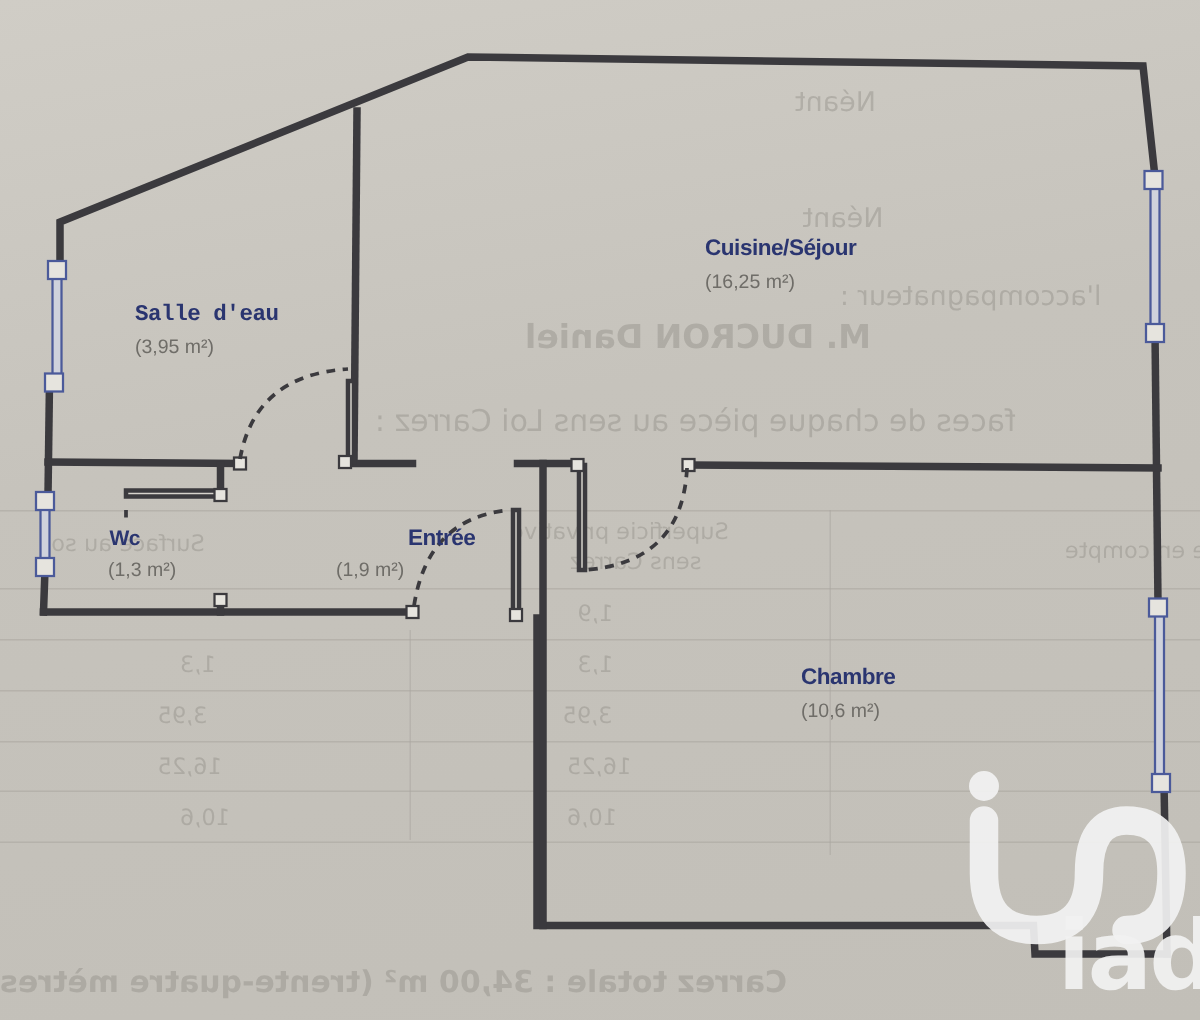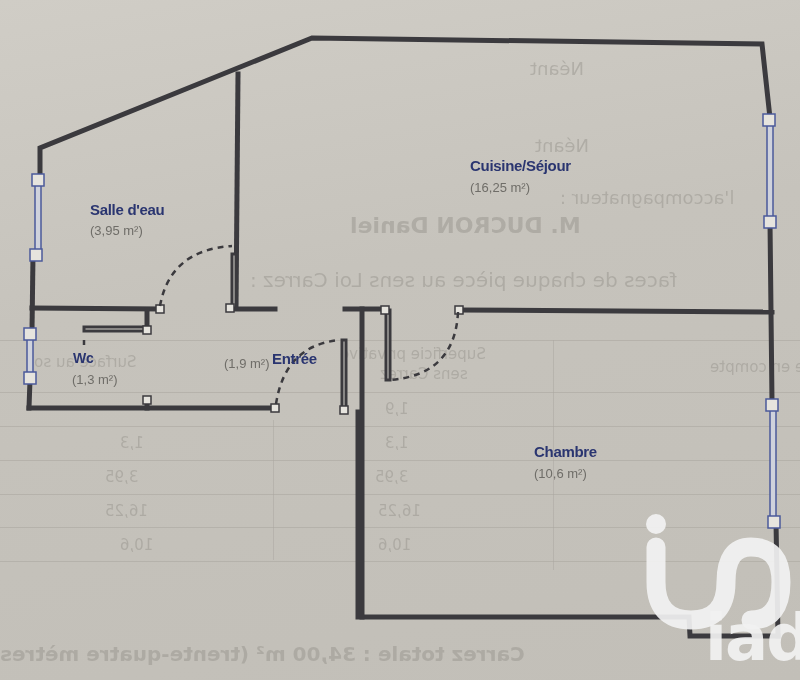--- a/index.html
+++ b/index.html
@@ -116,31 +116,31 @@
   </g>
 
   <g stroke="#3b3a3e" stroke-width="2.5" fill="none" stroke-dasharray="6,5">
     <path d="M160,306 Q170,250 232,246"></path>
     <path d="M276,404 Q285,345 340,340"></path>
     <path d="M458,312 Q455,375 390,380"></path>
     <path d="M84,340 L84,345"></path>
   </g>
 </svg>
 
-<div class="room-label" style="left:90px;top:201px;">Salle d'eau</div>
+<div class="room-label" style="left:90px;top:201px;font-family:Liberation Mono, monospace;">Salle d'eau</div>
 <div class="room-area" style="left:90px;top:223px;">(3,95 m²)</div>
 
 <div class="room-label" style="left:470px;top:157px;">Cuisine/Séjour</div>
 <div class="room-area" style="left:470px;top:180px;">(16,25 m²)</div>
 
 <div class="room-label" style="left:73px;top:350px;font-size:14px;">Wc</div>
 <div class="room-area" style="left:72px;top:372px;">(1,3 m²)</div>
 
 <div class="room-label" style="left:224px;top:350px;margin-left:48px;">Entrée</div>
-<div class="room-area" style="left:224px;top:356px;">(1,9 m²)</div>
+<div class="room-area" style="left:224px;top:372px;">(1,9 m²)</div>
 
 <div class="room-label" style="left:534px;top:443px;">Chambre</div>
 <div class="room-area" style="left:534px;top:466px;">(10,6 m²)</div>
 
 <svg class="logo" viewBox="0 0 160 168">
   <g fill="none" stroke="#f2f2f2" stroke-width="19" stroke-linecap="round" opacity="0.92">
     <path d="M20,35 L20,70 Q20,108 55,108 Q90,108 90,70 Q90,35 115,35 Q145,35 145,70 Q145,108 115,108"></path>
   </g>
   <circle cx="20" cy="12" r="10" fill="#f2f2f2" opacity="0.92"></circle>
 </svg>

